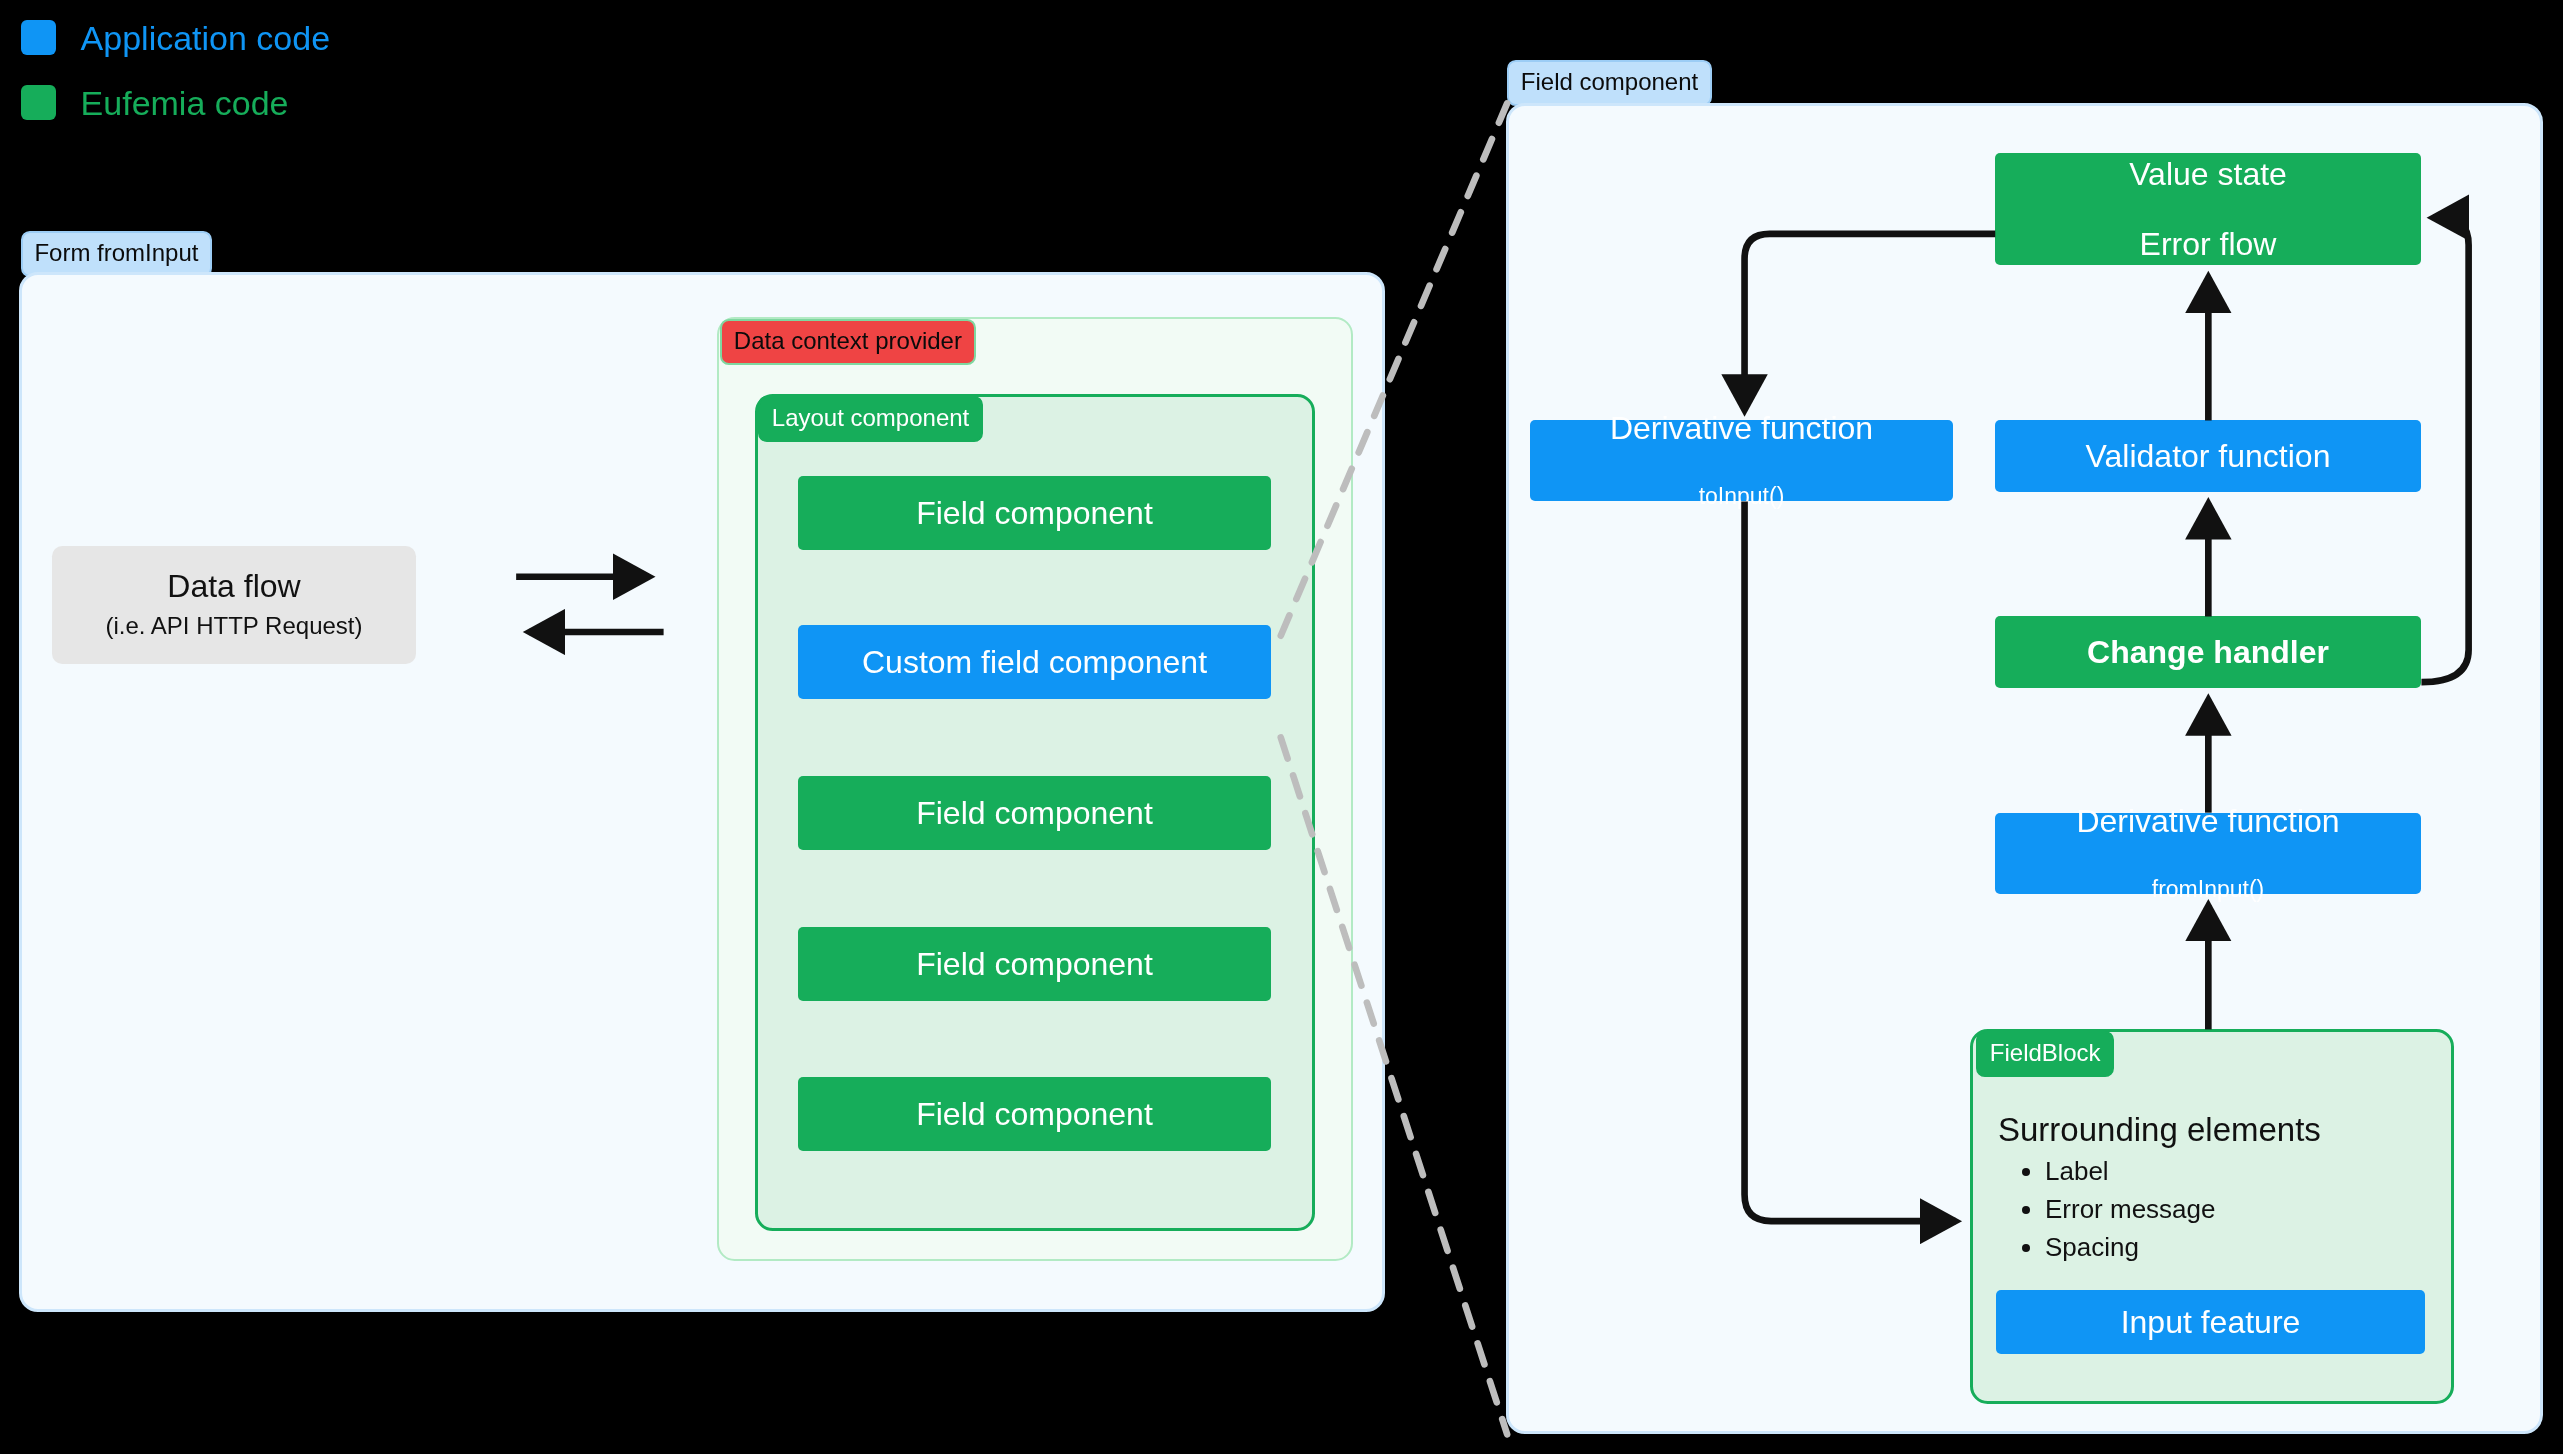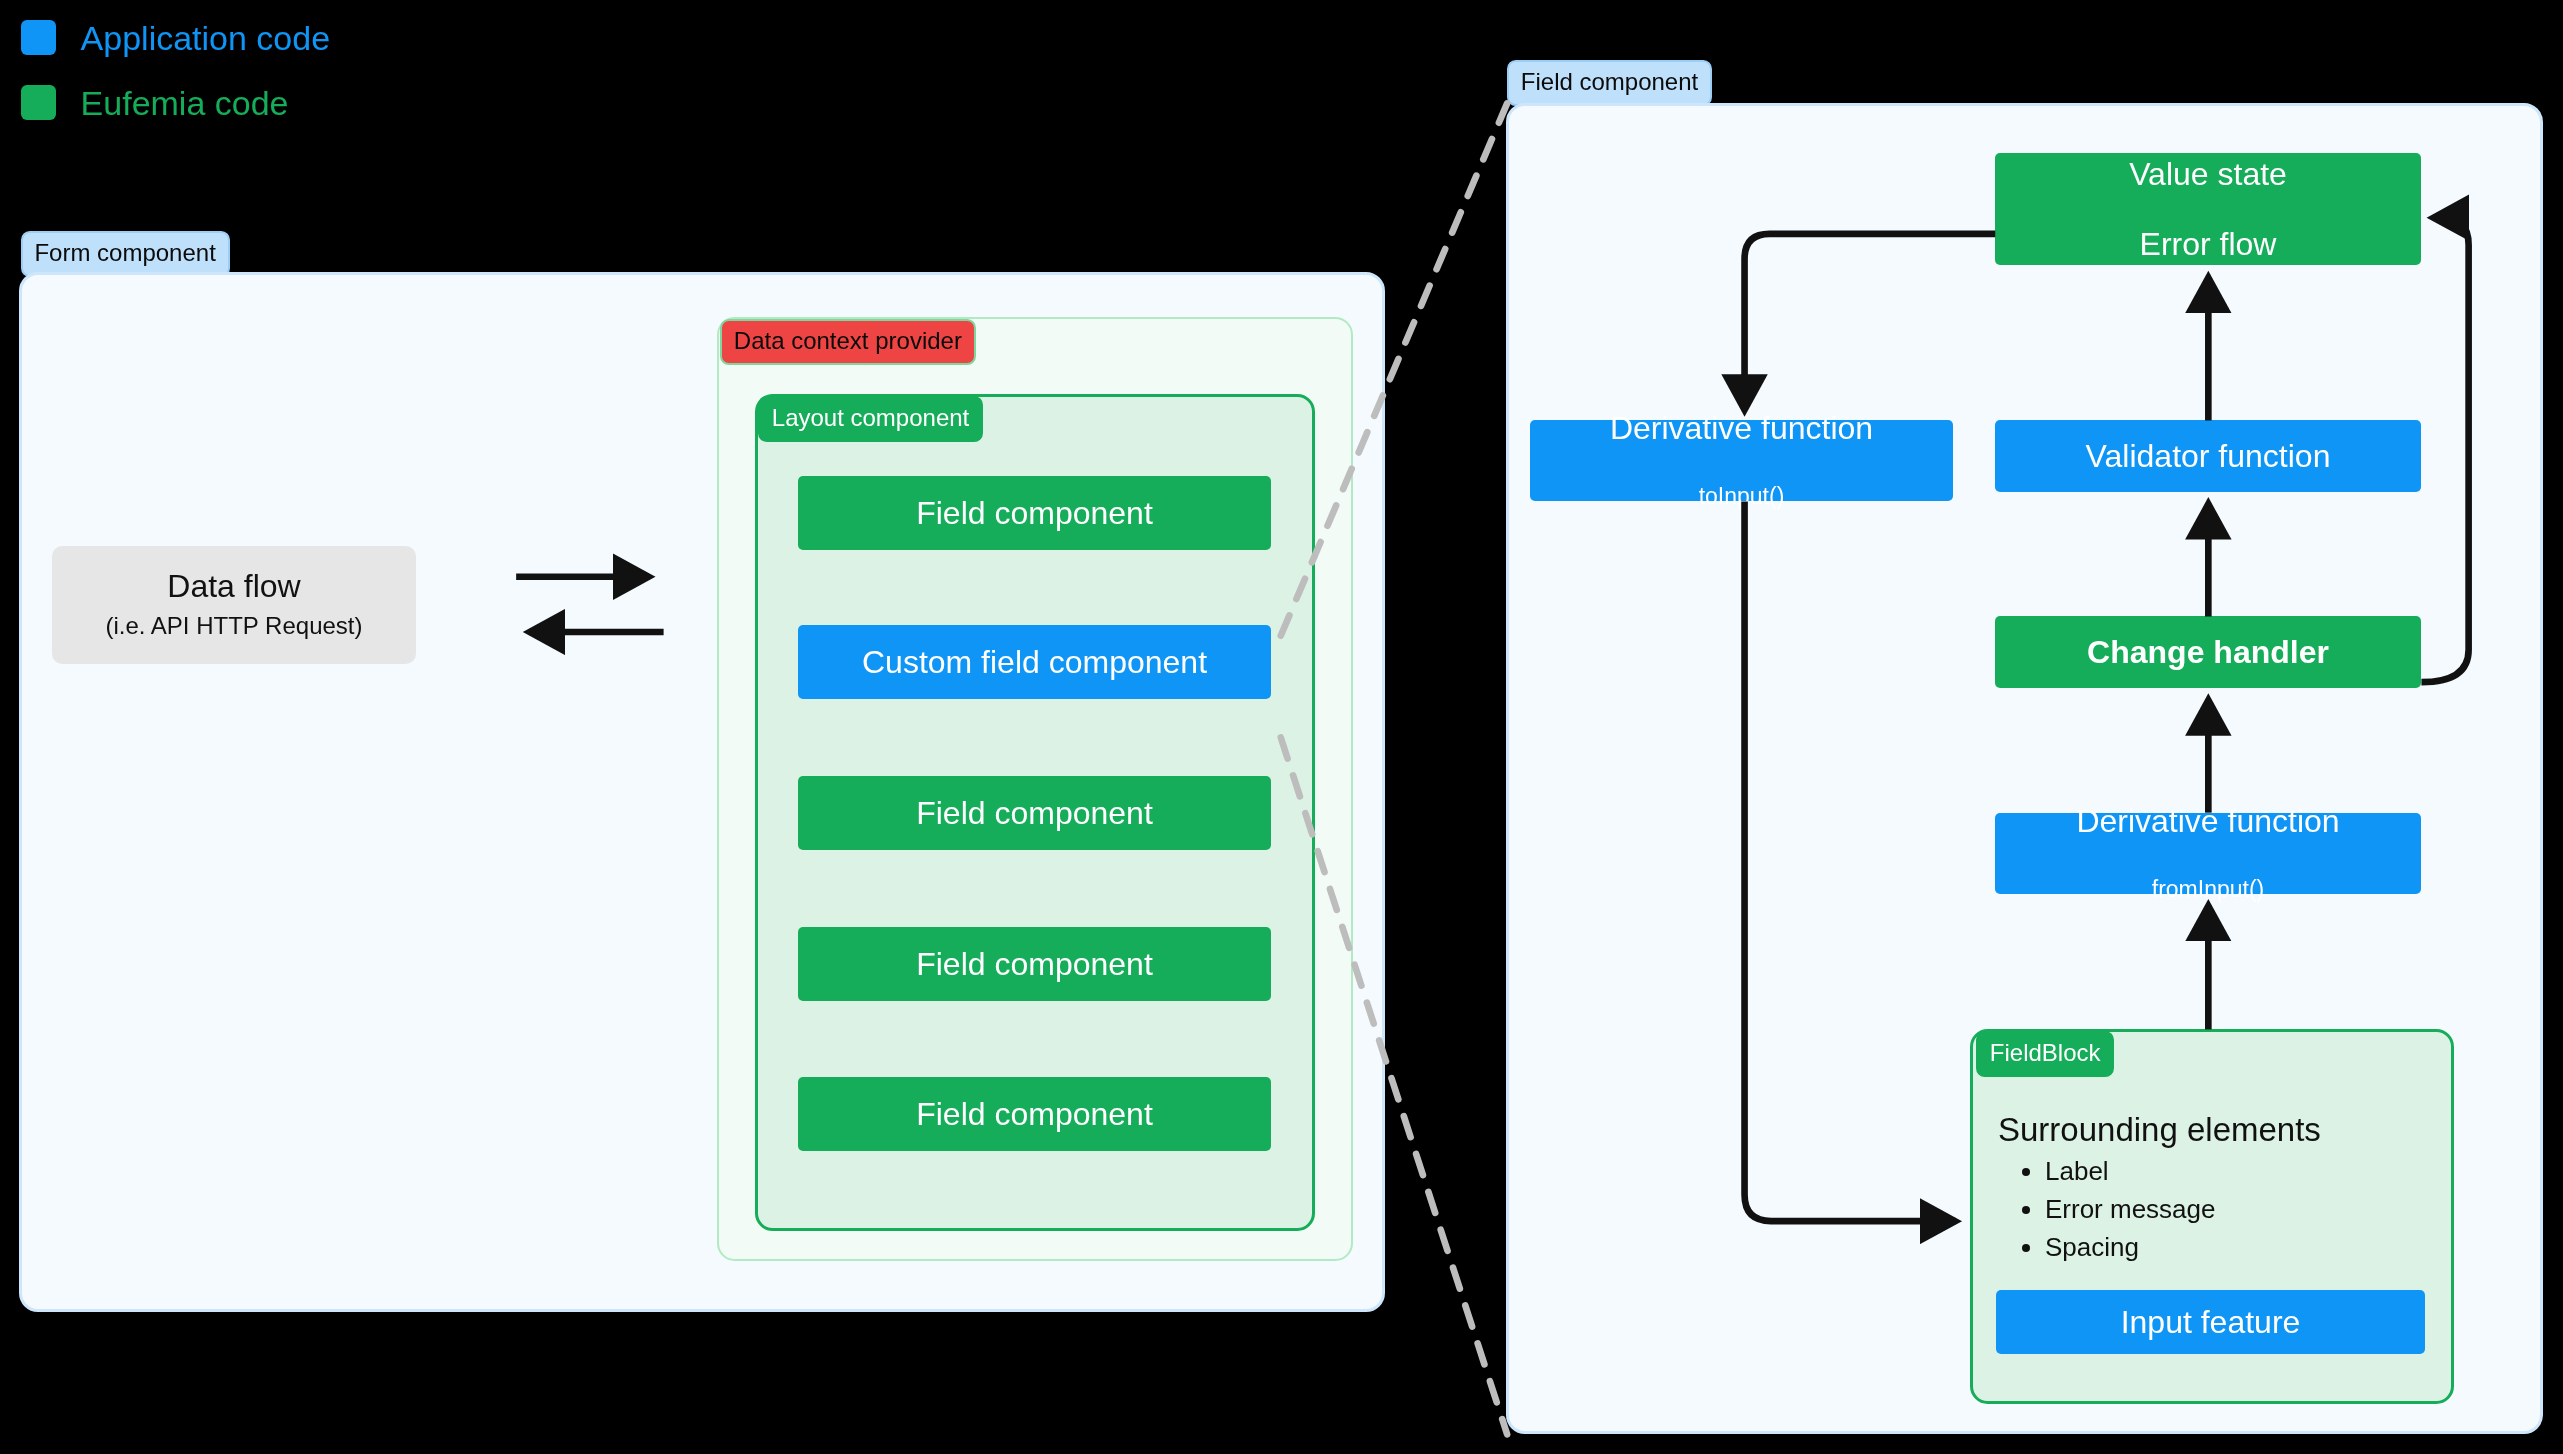--- a/index.html
+++ b/index.html
@@ -66,21 +66,21 @@
   <div class="legend-row legend-app">
     <span class="legend-swatch"></span>
     <span class="legend-label">Application code</span>
   </div>
   <div class="legend-row legend-euf">
     <span class="legend-swatch"></span>
     <span class="legend-label">Eufemia code</span>
   </div>
 </div>
 
-<div class="panel-tag tag-blue" style="left:20.6px;top:231px;">Form component</div>
+<div class="panel-tag tag-blue" style="left:20.6px;top:231px;">Form fromInput</div>
 
 <div class="panel panel-blue" style="left:19px;top:272px;width:1366px;height:1040px;"></div>
 
 <div class="node-grey" style="left:52px;top:546px;width:364px;height:118px;">
   <div class="t1">Data flow</div>
   <div class="t2">(i.e. API HTTP Request)</div>
 </div>
 
 <div class="panel-tag tag-green-light" style="left:720px;top:319px;z-index:3;">Data context provider</div>
 

